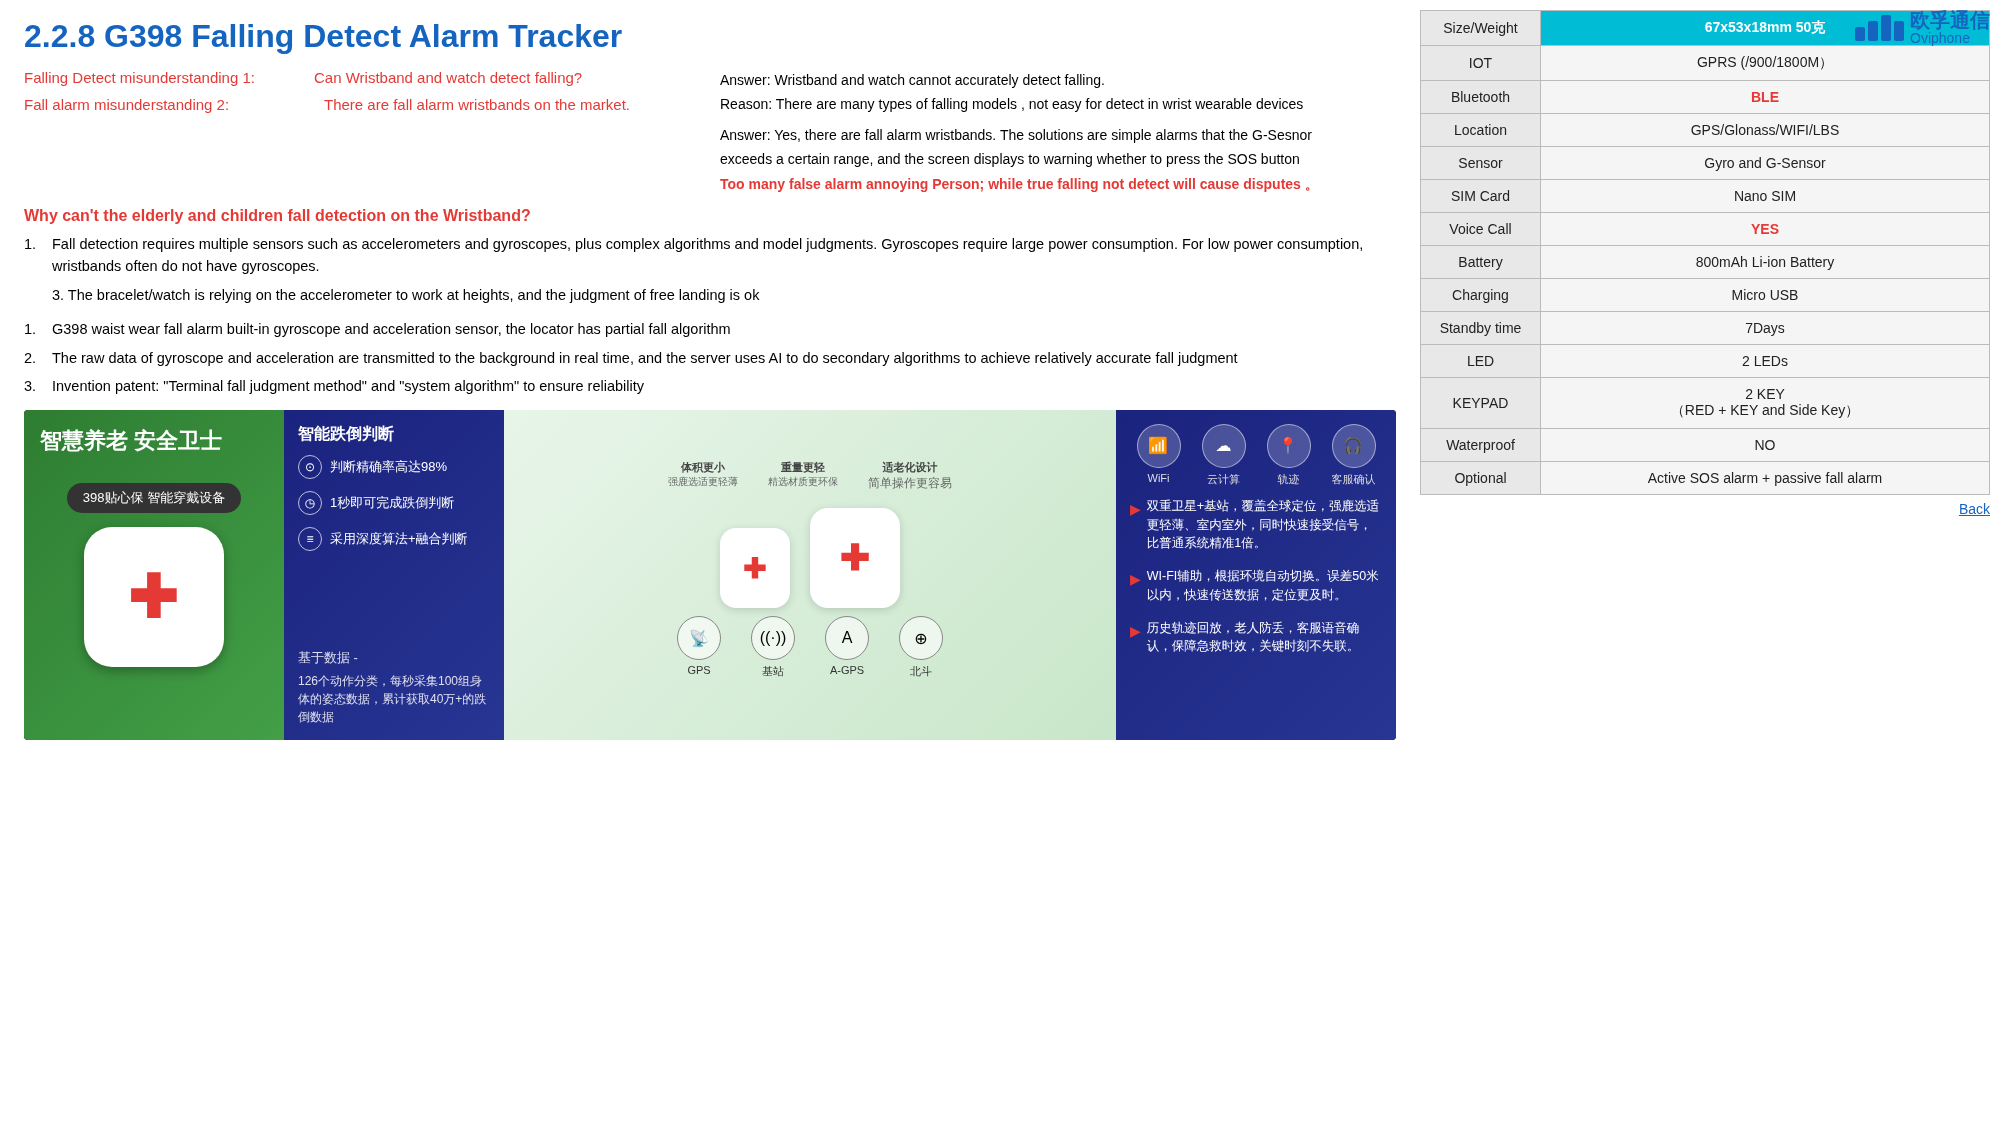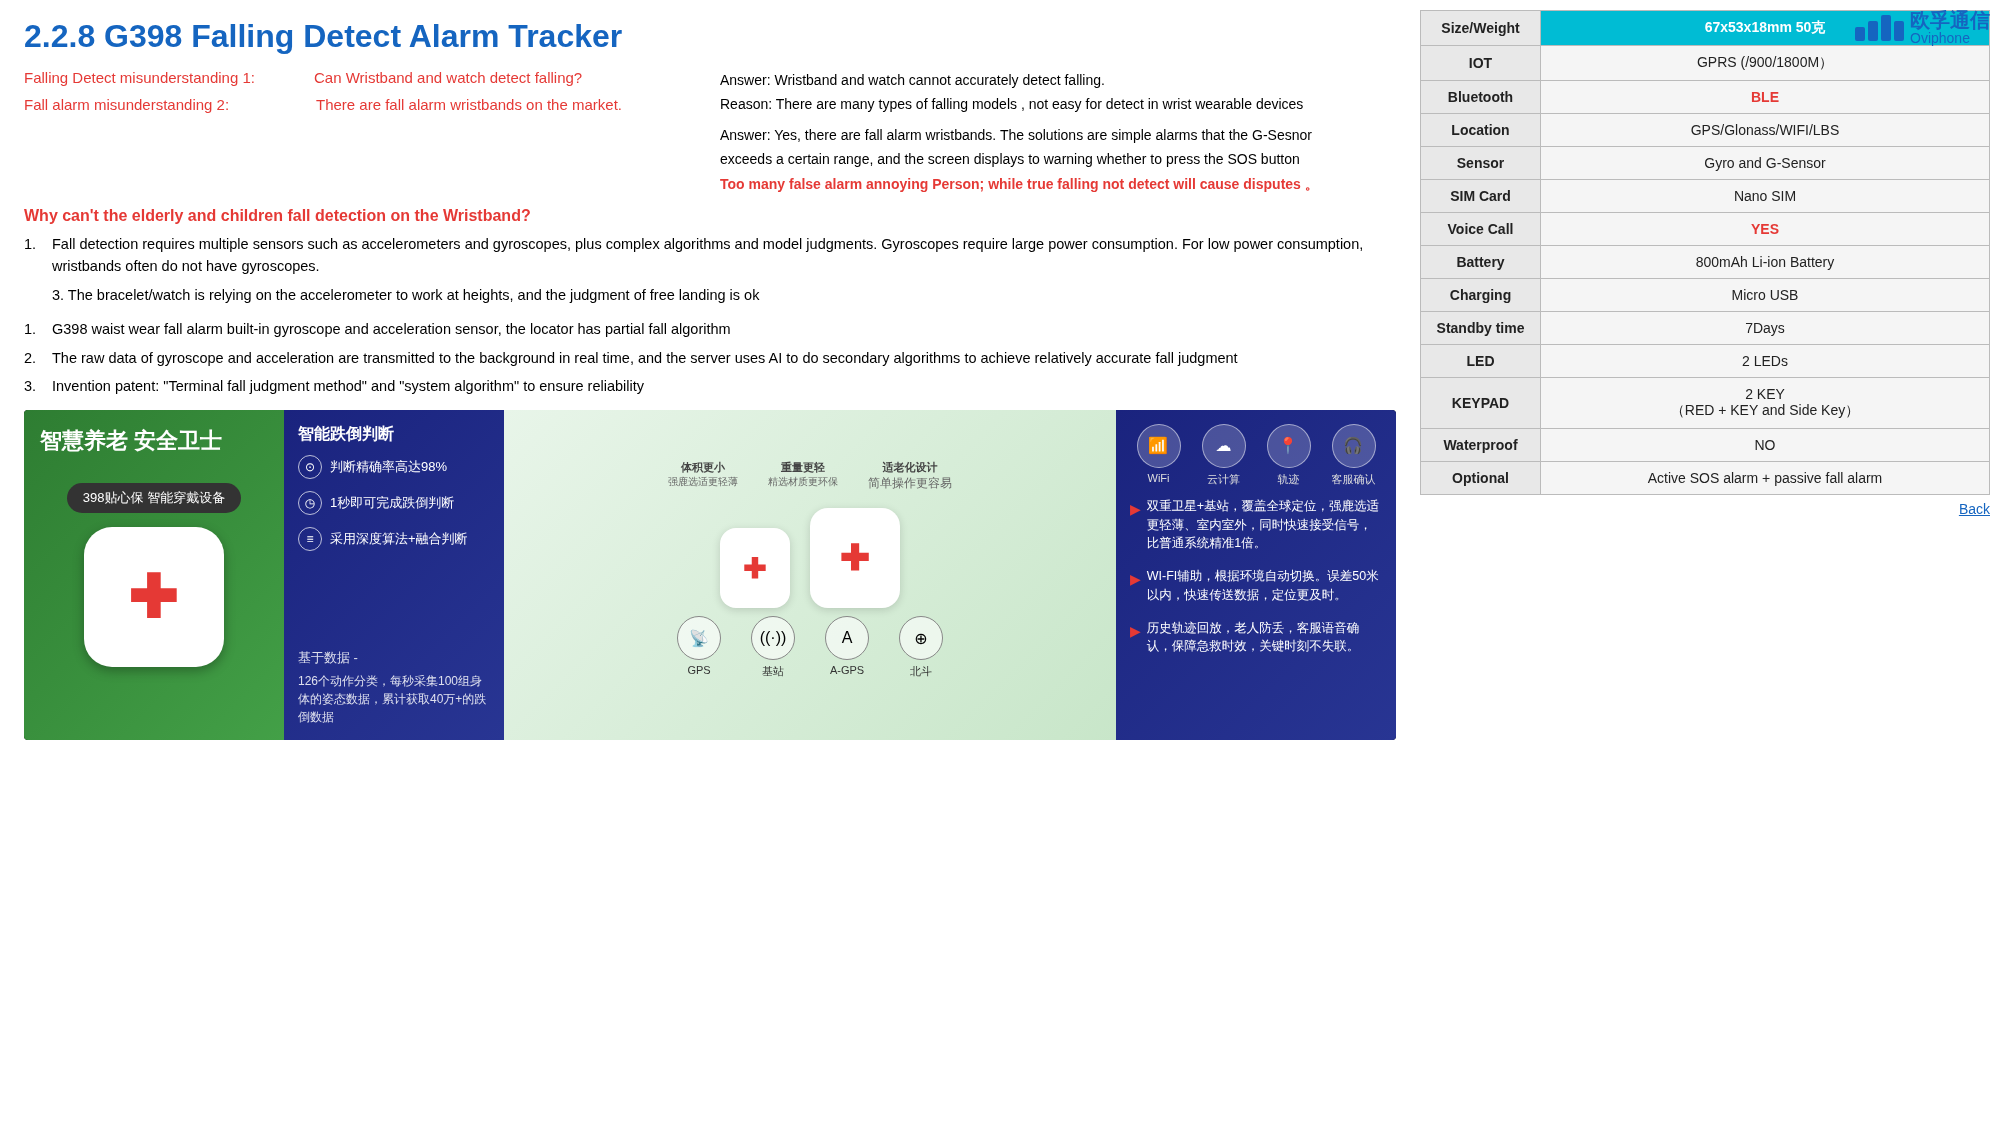--- a/index.html
+++ b/index.html
@@ -326,21 +326,21 @@
       border-collapse: collapse;
       font-size: 14px;
     }
     .specs-table tr td {
       border: 1px solid #bbb;
       padding: 8px 12px;
       vertical-align: middle;
     }
     .specs-table tr td:first-child {
       background: #e8e8e8;
-      font-weight: 700;
+      font-weight: 400;
       color: #222;
       width: 120px;
       text-align: center;
     }
     .specs-table tr td:last-child {
       background: #f5f5f5;
       color: #222;
       text-align: center;
     }
     .highlight-row td:last-child {
@@ -370,21 +370,21 @@
   <div class="left-content">
 
     <div class="page-title">2.2.8  G398  Falling Detect Alarm Tracker</div>
 
     <div class="two-col-section">
       <div class="left-col">
         <div style="display:grid; grid-template-columns: 280px 1fr; gap: 4px 10px; margin-bottom: 10px;">
           <span class="mis-label">Falling Detect misunderstanding 1:</span>
           <span class="mis-question">Can Wristband and watch detect falling?</span>
         </div>
-        <div style="display:grid; grid-template-columns: 280px 1fr; gap: 4px 12px; margin-bottom: 10px;">
+        <div style="display:grid; grid-template-columns: 280px 1fr; gap: 4px 20px; margin-bottom: 10px;">
           <span class="mis-label">Fall alarm misunderstanding 2:</span>
           <span class="mis-question">There are fall alarm wristbands on the market.</span>
         </div>
       </div>
       <div class="right-col">
         <div style="margin-bottom:2px;">Answer: Wristband and watch cannot accurately detect falling.</div>
         <div style="margin-bottom:8px;">Reason: There are many types of falling models , not easy for detect in wrist wearable devices</div>
         <div style="margin-bottom:2px;">Answer: Yes, there are fall alarm wristbands. The solutions are simple alarms that the G-Sesnor</div>
         <div style="margin-bottom:2px;">exceeds a certain range, and the screen displays to warning whether to press the SOS button</div>
         <div class="bold-red">Too many false alarm  annoying Person; while true falling not detect will cause disputes 。</div>

